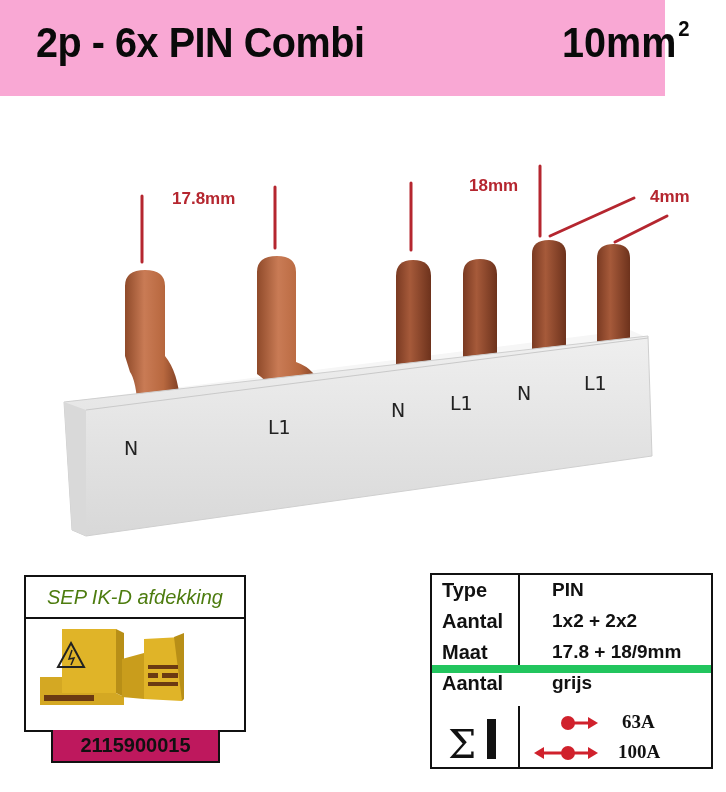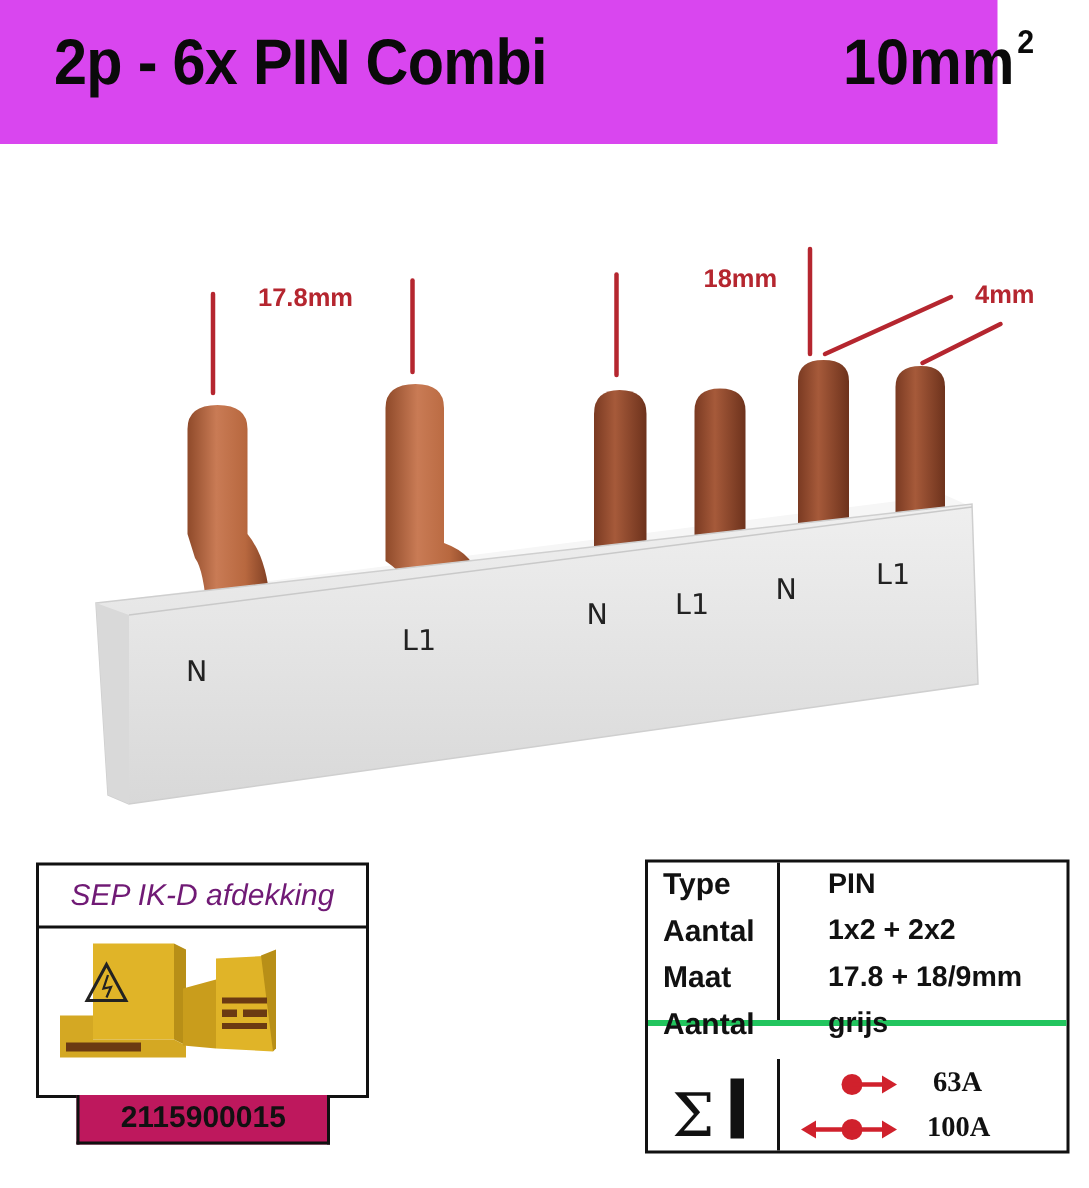--- a/index.html
+++ b/index.html
@@ -1,21 +1,21 @@
 <!DOCTYPE html>
 <html><head>
 <meta charset="utf-8">
 <style>
   * { box-sizing: border-box; margin: 0; padding: 0; }
   html, body { width: 726px; height: 792px; background: #ffffff; overflow: hidden; }
   body { position: relative; font-family: "Liberation Sans", sans-serif; color: #111; }
 
   .header {
     position: absolute; left: 0; top: 0; width: 665px; height: 96px;
-    background: #d946ef;
+    background: #f9a8d4;
   }
   .title {
     position: absolute; left: 36px; top: 18px;
     font-size: 43px; font-weight: bold; letter-spacing: -0.5px; color: #0a0a0a;
     transform: scaleX(0.92); transform-origin: left center;
   }
   .size {
     position: absolute; left: 562px; top: 18px;
     font-size: 43px; font-weight: bold; color: #0a0a0a;
     transform: scaleX(0.92); transform-origin: left center;
@@ -31,38 +31,38 @@
     font-family: "DejaVu Sans", sans-serif;
   }
 
   
   .cover-box {
     position: absolute; left: 24px; top: 575px; width: 222px; height: 157px;
     border: 2px solid #111; background: #fff;
   }
   .cover-title {
     height: 42px; border-bottom: 2px solid #111;
-    font-size: 20px; font-style: italic; color: #701a75;
+    font-size: 20px; font-style: italic; color: #4d7c0f;
     display: flex; align-items: center; justify-content: center;
   }
   .cover-img { position: relative; height: 111px; }
   .code-box {
     position: absolute; left: 51px; top: 730px; width: 169px; height: 33px;
     border: 2px solid #111; border-top: none; background: #be185d;
     font-size: 20px; font-weight: bold; display: flex; align-items: center; justify-content: center;
   }
 
   
   .spec-table {
     position: absolute; left: 430px; top: 573px; width: 283px; height: 196px;
     border: 2px solid #111; background: #fff;
   }
   .spec-top {
-    position: absolute; left: 0; top: 0; width: 100%; height: 109px;
-    border-bottom: 4px solid #22c55e;
+    position: absolute; left: 0; top: 0; width: 100%; height: 98px;
+    border-bottom: 8px solid #22c55e;
   }
   .vdiv { position: absolute; left: 86px; top: 0; bottom: 0; width: 2px; background: #111; }
   .spec-row { position: absolute; left: 0; width: 100%; height: 31px; }
   .spec-key { position: absolute; left: 10px; font-size: 20px; font-weight: bold; color: #111; }
   .spec-val { position: absolute; left: 120px; font-size: 19px; font-weight: bold; color: #111; }
   .sigma {
     position: absolute; left: 16px; top: 146px; font-size: 40px; font-family: "DejaVu Serif", serif; color: #111;
   }
   .bigI { position: absolute; left: 55px; top: 144px; width: 9px; height: 40px; background: #111; }
   .amp { position: absolute; font-size: 19px; font-weight: bold; color: #111; font-family: Liberation Serif, serif; }

